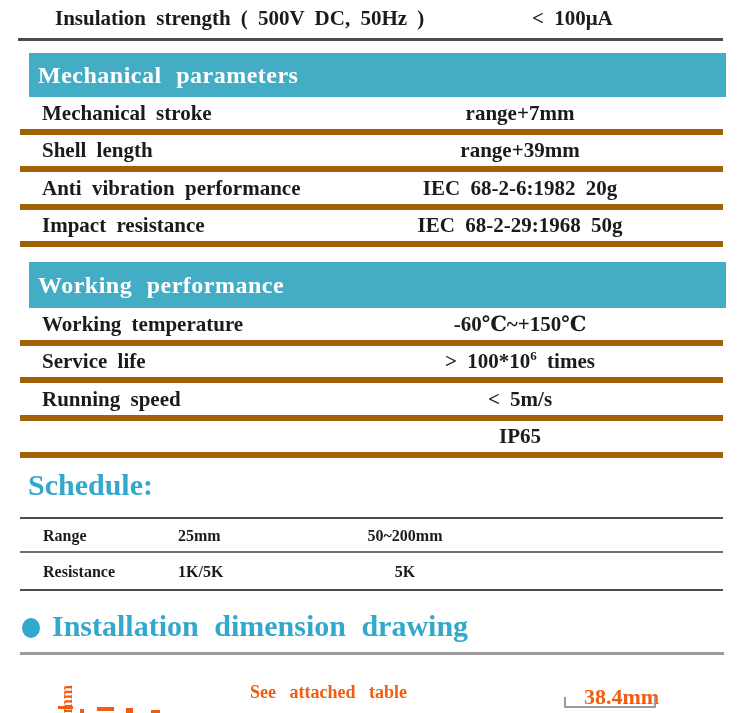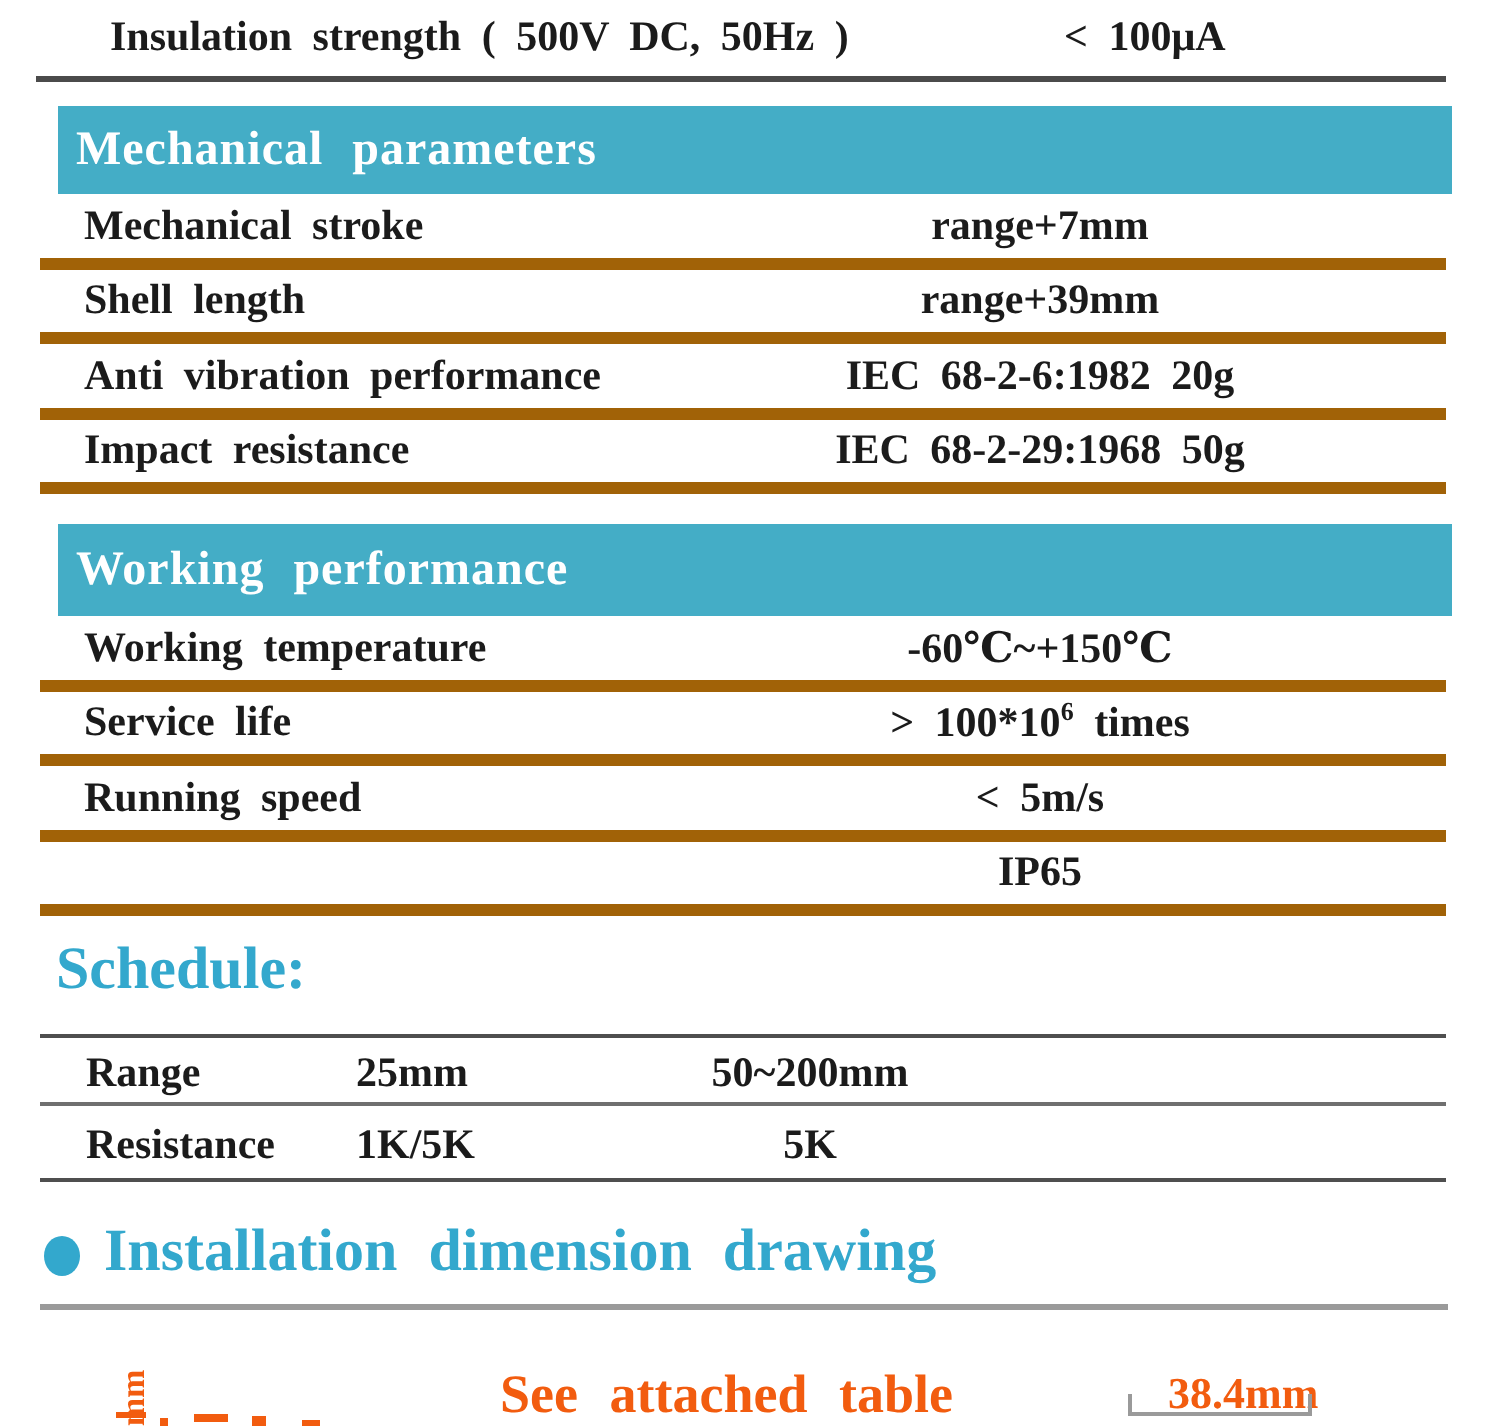--- a/index.html
+++ b/index.html
@@ -30,30 +30,30 @@
     text-align:center; font-size:21px; white-space:nowrap;
   }
   .spec-row .val sup { font-size:13px; }
   .ins-lbl { left:55px; top:6px; font-size:21px; white-space:nowrap; }
   .ins-val { left:532px; top:6px; font-size:21px; white-space:nowrap; }
   .teal-title { color:var(--teal,#33a8cd); font-size:30px; white-space:nowrap; word-spacing:8px; }
   .sch-table { position:absolute; left:20px; top:517px; width:703px; border-top:2.5px solid #4f4f4f; }
   .sch-row { position:relative; border-bottom:2px solid #6f6f6f; }
   .sch-row.r1 { height:34px; line-height:34px; }
   .sch-row.r2 { height:38px; line-height:38px; border-bottom:2.5px solid #4f4f4f; }
-  .sch-row span { position:absolute; font-size:21px; white-space:nowrap; }
+  .sch-row span { position:absolute; font-size:16px; white-space:nowrap; }
   .sch-c1 { left:23px; }
   .sch-c2 { left:158px; }
   .sch-c3 { left:285px; width:200px; text-align:center; }
   .bullet {
     position:absolute; left:22px; top:618px; width:18px; height:20px;
     background:var(--teal,#33a8cd); border-radius:50%;
   }
   .orange { color:var(--orange,#f25c0f); }
-  .note { left:250px; top:682px; font-size:27px; word-spacing:9px; white-space:nowrap;text-align:center; }
+  .note { left:250px; top:682px; font-size:18px; word-spacing:9px; white-space:nowrap;text-align:center; }
   .dim-text { left:584px; top:684px; font-size:22px; white-space:nowrap; word-spacing:0; }
   .dim-line { left:564px; top:706px; width:92px; height:2px; background:#9a9a9a; }
   .dim-tick { top:697px; width:2px; height:9px; background:#9a9a9a; }
   .vmm {
     position:absolute; left:52px; top:690px; width:30px; height:18px;
     text-align:center; font-size:17px; line-height:18px;
     transform:rotate(-90deg); word-spacing:0;
   }
   .frag { position:absolute; background:var(--orange,#f25c0f); }
 </style>

